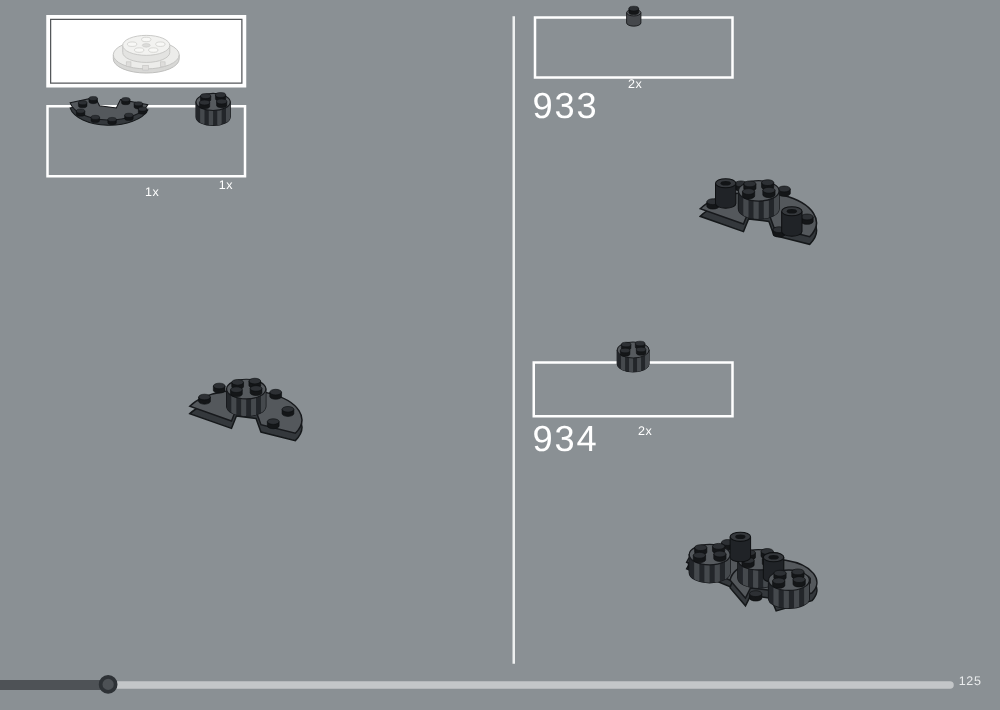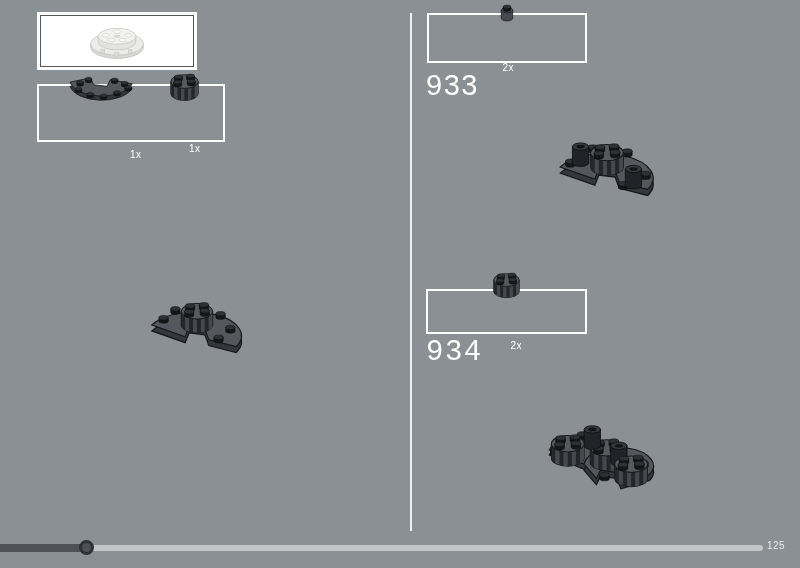--- a/index.html
+++ b/index.html
@@ -27,39 +27,39 @@
     box-shadow: 0 0 0 3px #ffffff;
     display: flex; align-items: center; justify-content: center;
   }
   
   .parts-box {
     position: absolute;
     border: 2px solid #ffffff;
     display: flex; align-items: center; justify-content: center;
     gap: 26px;
   }
-  #parts-932 { left: 37px; top: 84px; width: 188px; height: 58px; }
+  #parts-932 { left: 37px; top: 84px; width: 160px; height: 58px; }
   #parts-933 { left: 427px; top: 13px; width: 160px; height: 50px; gap: 0; }
   #parts-934 { left: 426px; top: 289px; width: 161px; height: 45px; gap: 0; }
   .part-cell { display: flex; flex-direction: column; align-items: flex-end; gap: 39px; }
   .count {
     color: #ffffff; font-size: 10px; line-height: 1;
     margin-top: 2px; letter-spacing: 0.5px;
   }
   .step-number {
     position: absolute;
     color: #ffffff;
     font-size: 29px;
     font-weight: 400;
     letter-spacing: 1.5px;
     line-height: 1;
   }
   #num-932 { left: 35px; top: 148px; }
   #num-933 { left: 426px; top: 71px; }
-  #num-934 { left: 426px; top: 338px; font-family: Liberation Mono, monospace; }
+  #num-934 { left: 426px; top: 338px; }
   .assembly { position: absolute; }
   #asm-932 { left: 142px; top: 279px; width: 108px; height: 92px; }
   #asm-933 { left: 550px; top: 124px; width: 114px; height: 90px; }
   #asm-934 { left: 543px; top: 411px; width: 118px; height: 90px; }
   
   .progress-track {
     position: absolute;
     left: 0; top: 545px;
     width: 763px; height: 6px;
     background: #c3c6c8;

